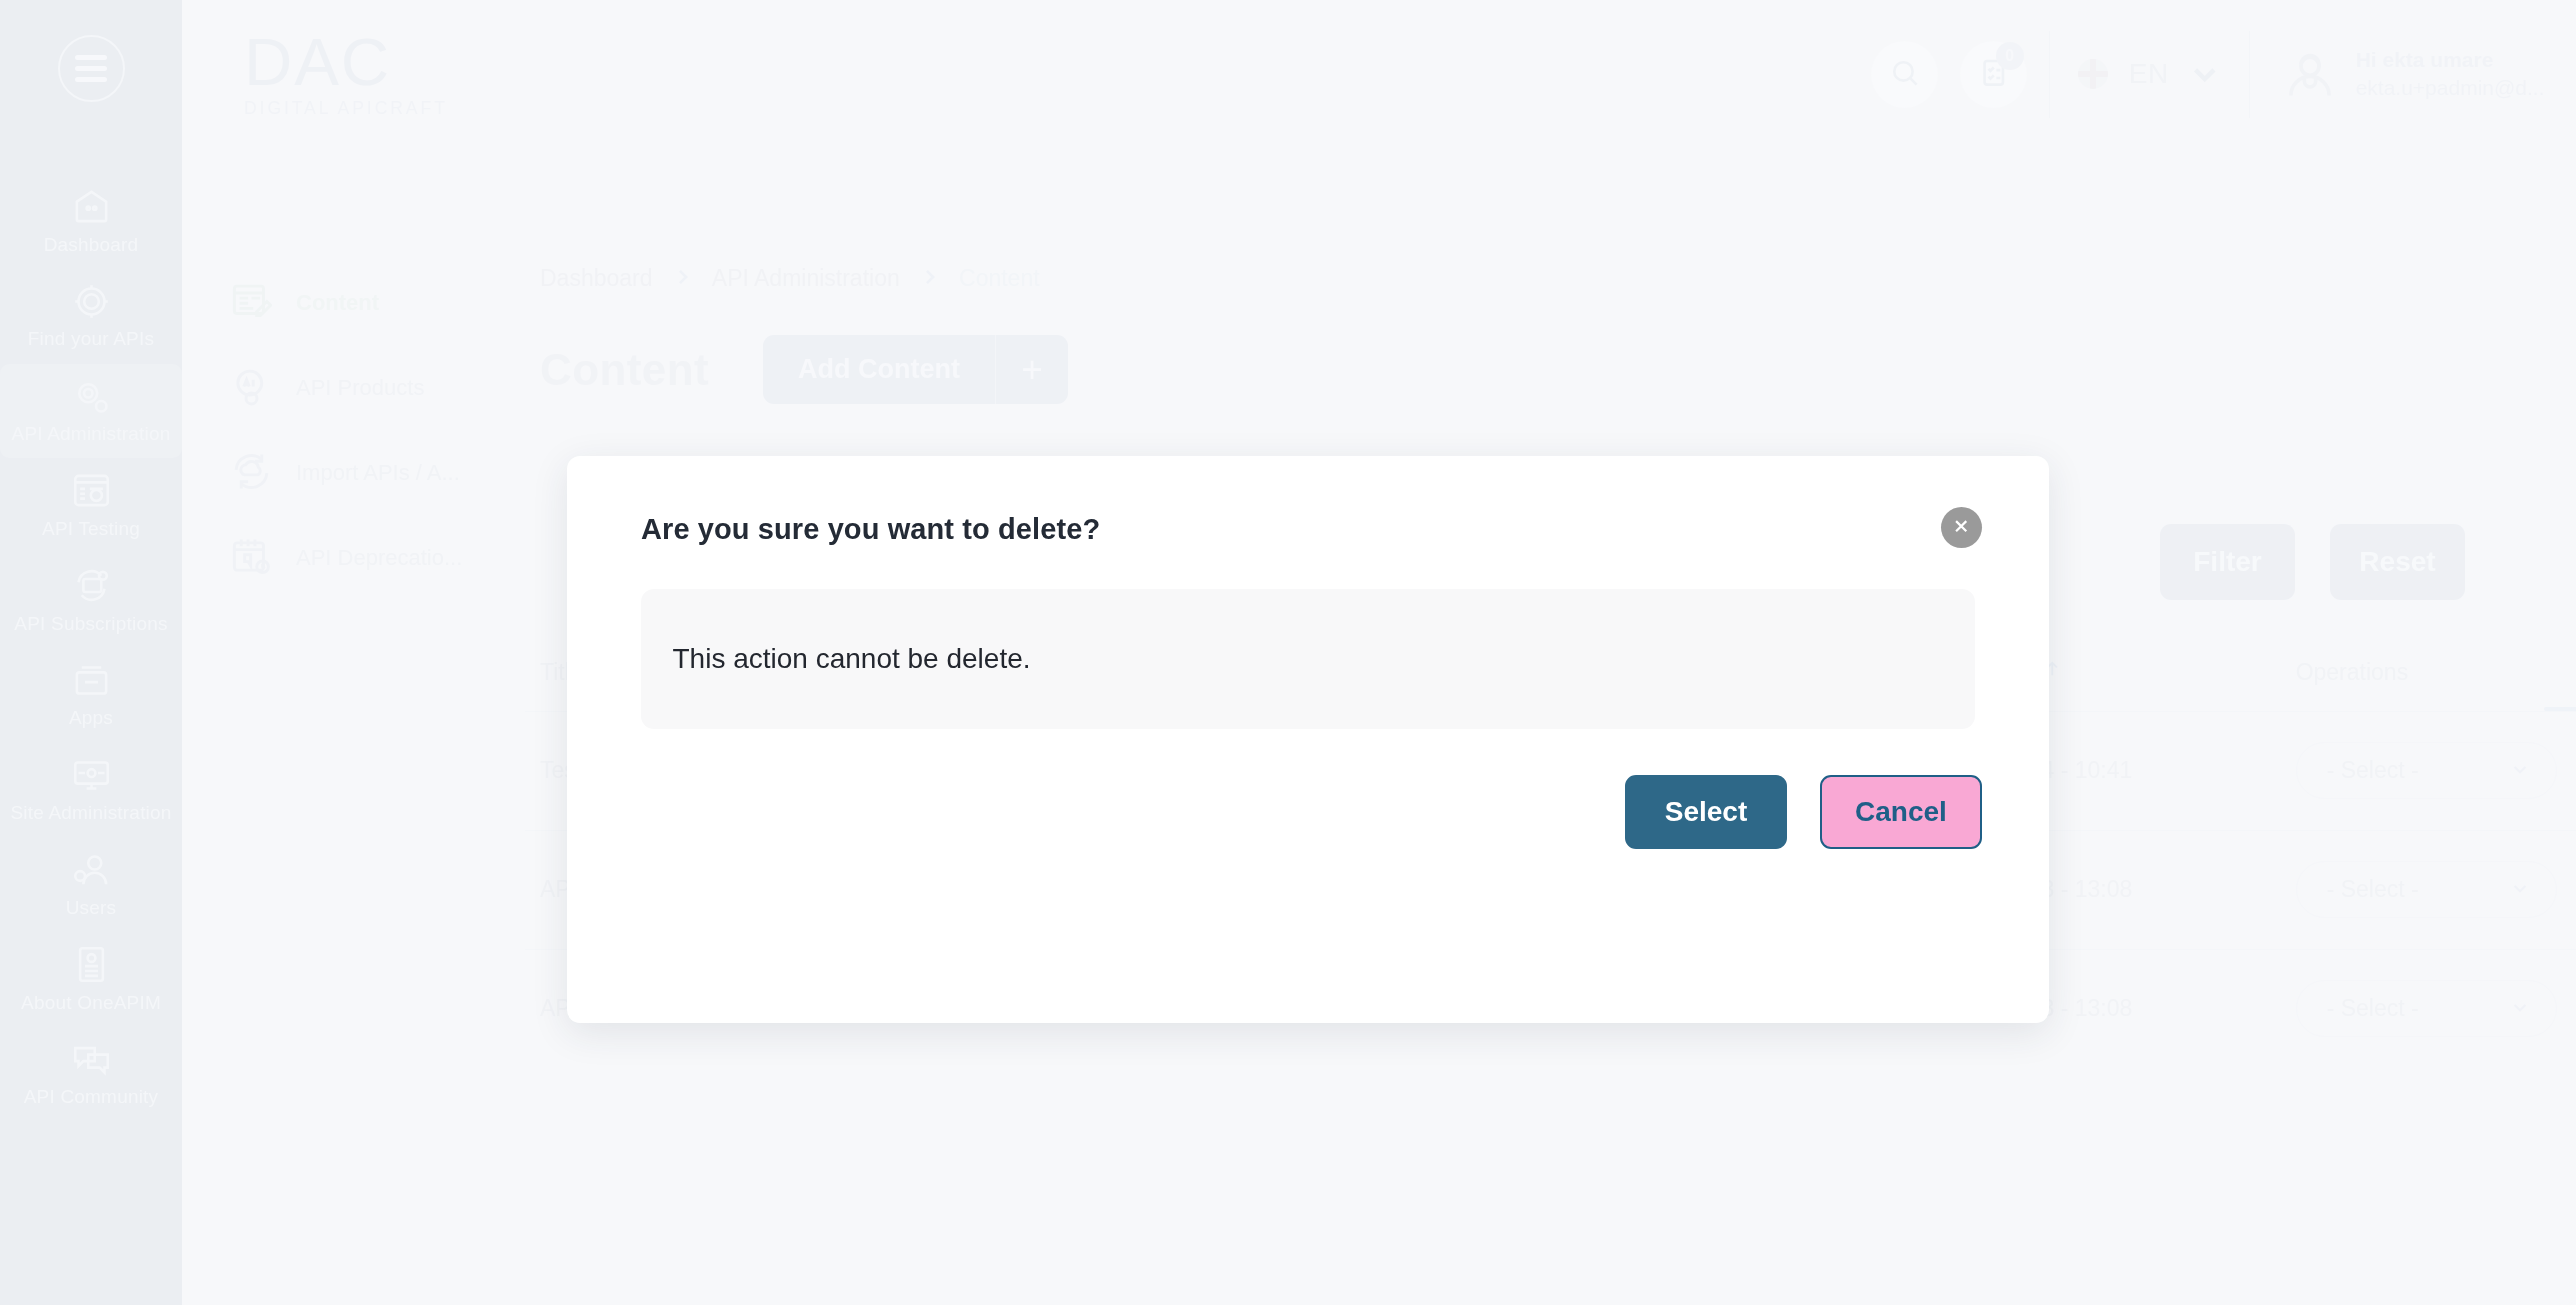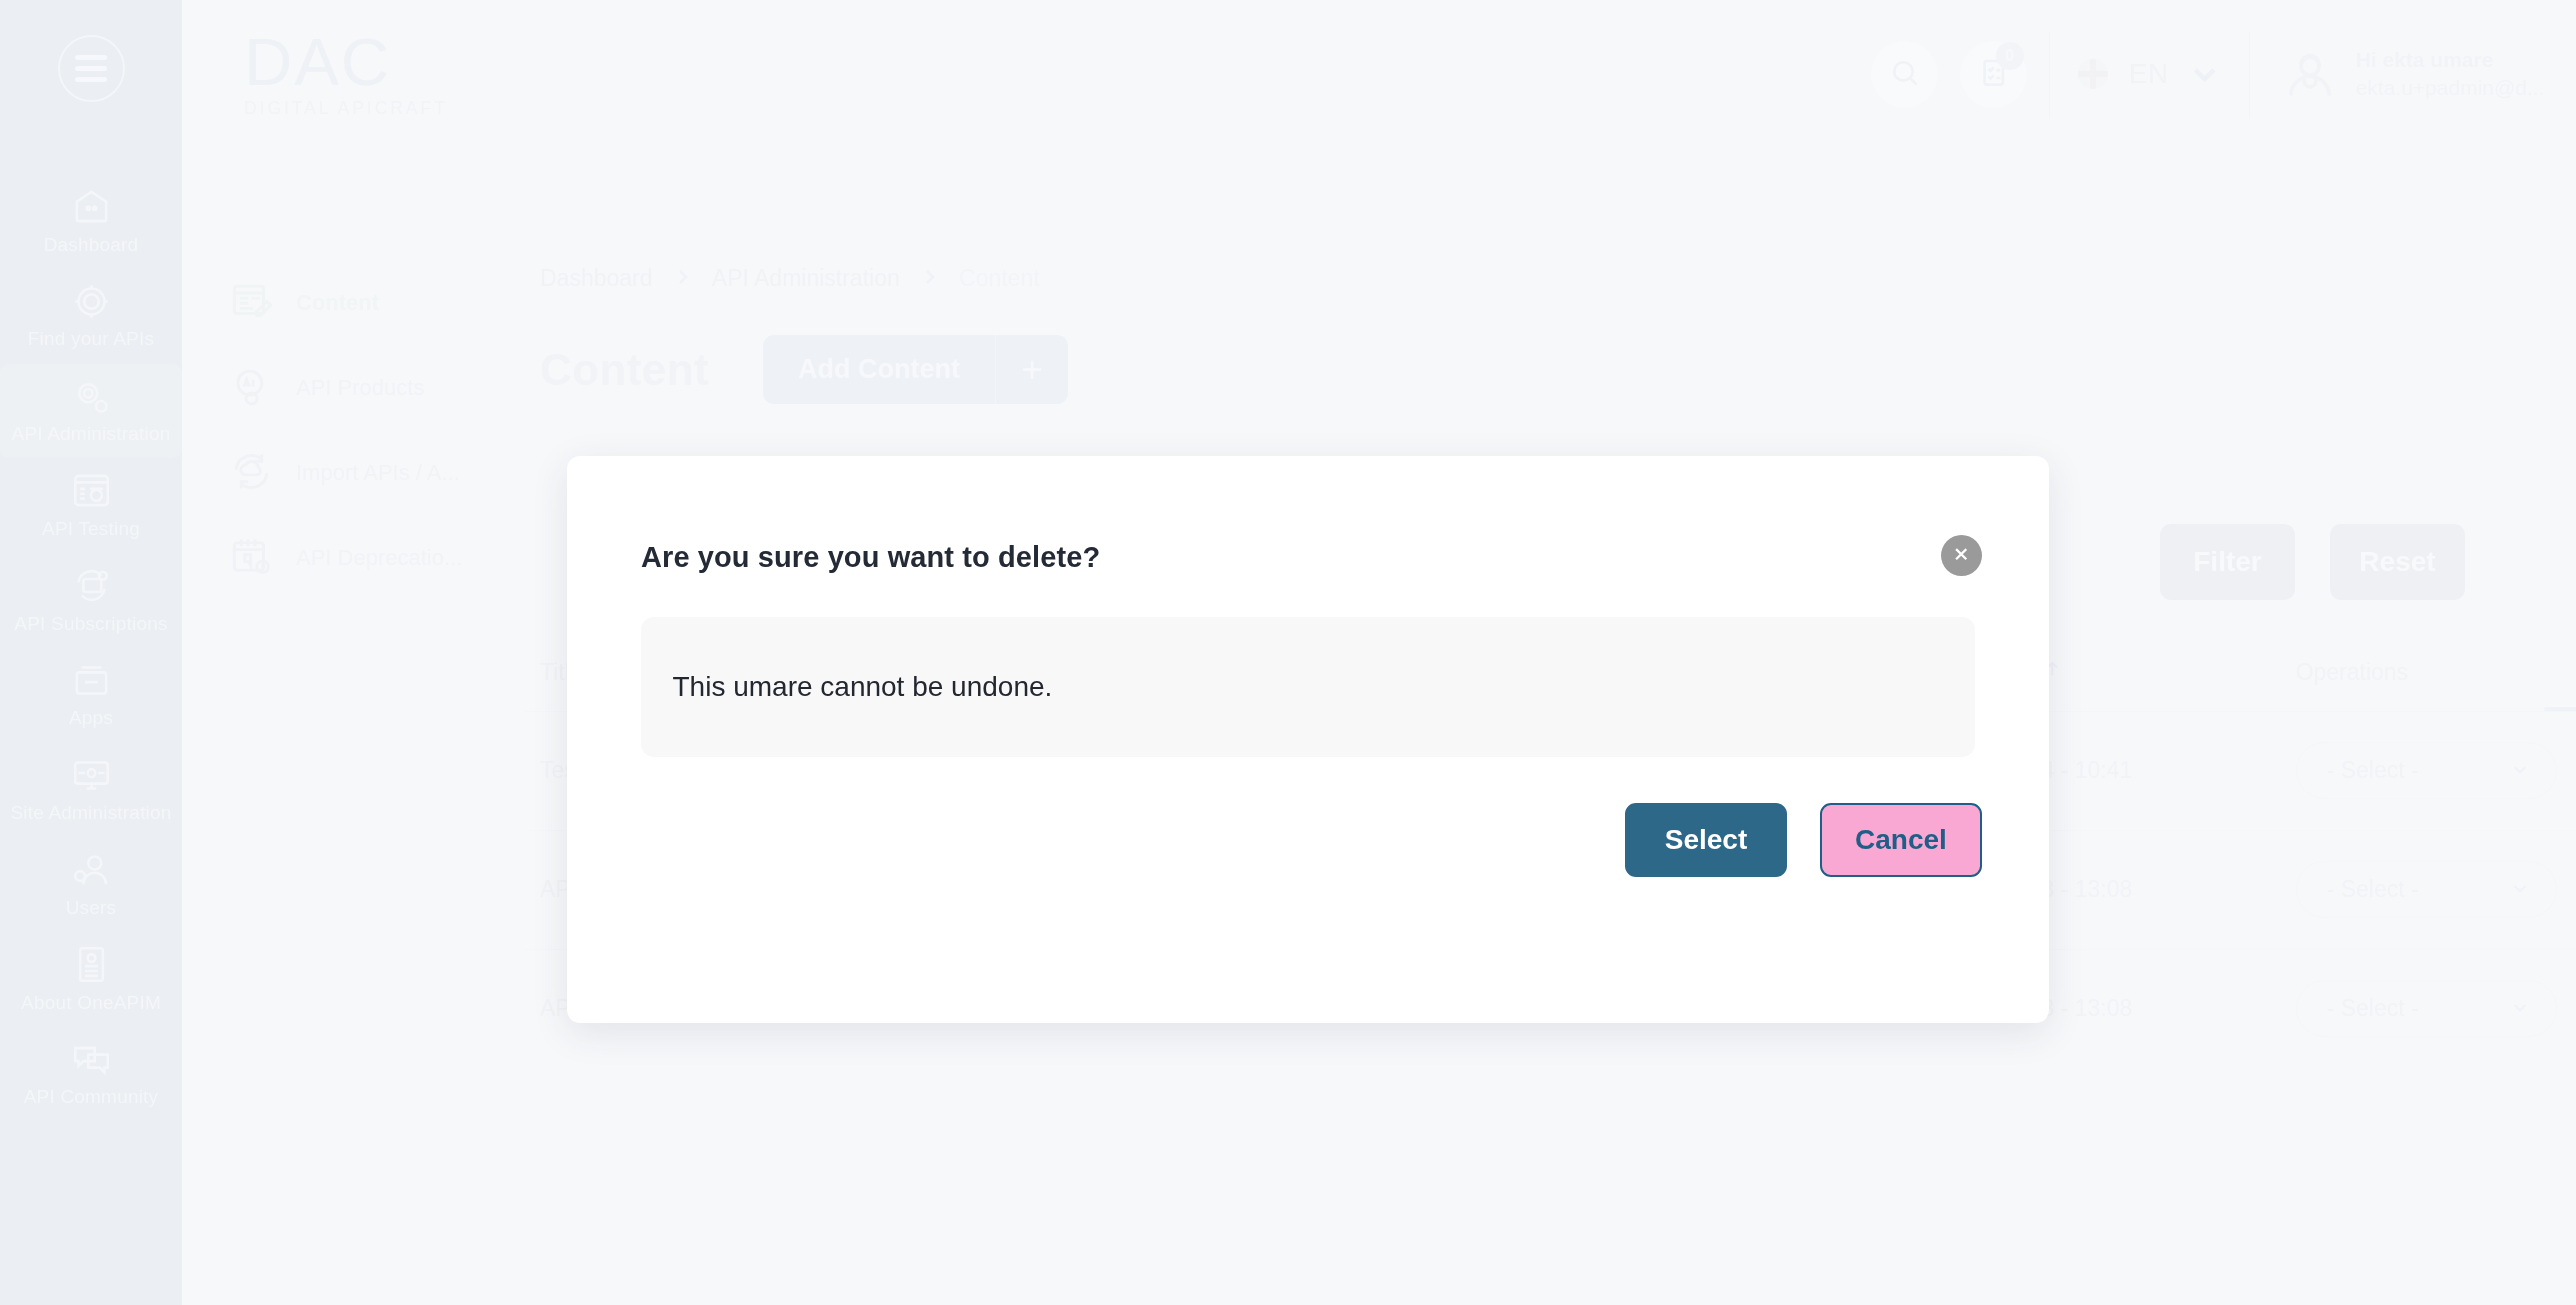--- a/index.html
+++ b/index.html
@@ -129,21 +129,21 @@
   }
   .select-ctl svg { width: 24px; height: 18.5px; stroke: #e0e5ee; stroke-width: 2.6; fill: none; }
 
   
   .modal-scrim { position: absolute; inset: 0; background: rgba(255,255,255,0.50); }
   .modal {
     position: absolute; left: 567px; top: 456px; width: 1482px; height: 567px;
     background: #ffffff; border-radius: 13px;
     box-shadow: 0 9.3px 37px rgba(40,50,70,0.10);
   }
-  .modal-head { display: flex; align-items: flex-start; padding: 85px 67px 0 74px; }
+  .modal-head { display: flex; align-items: flex-start; padding: 57px 67px 0 74px; }
   .modal-title { font-size: 29px; font-weight: 700; color: #242b36; letter-spacing: 0.1px; }
   .modal-close {
     margin-left: auto; width: 41px; height: 41px; border-radius: 50%; background: #9a9a9a;
     display: flex; align-items: center; justify-content: center; margin-top: -5.6px;
   }
   .modal-close svg { width: 20.4px; height: 20.4px; stroke: #ffffff; stroke-width: 2.6; fill: none; }
   .modal-body { margin: 41px 74px 0 74px; background: #f8f8f9; border-radius: 13px; height: 140px;
                 display: flex; align-items: center; padding-left: 31.5px; }
   .modal-body-text { font-size: 28px; color: #23272f; }
   .modal-actions { display: flex; justify-content: flex-end; gap: 33px; padding: 46px 67px 0 0; }
@@ -500,21 +500,21 @@
       <div class="modal-close">
         <span>
           <svg viewBox="0 0 24 24">
               <path d="M6 6l12 12M18 6L6 18"></path>
             </svg>
         </span>
       </div>
     </div>
 
     <div class="modal-body">
-      <div class="modal-body-text">This umare cannot be undone.</div>
+      <div class="modal-body-text">This action cannot be delete.</div>
     </div>
 
     <div class="modal-actions">
       <div class="btn-delete">Select</div>
       <div class="btn-cancel">Cancel</div>
     </div>
   </div>
 
 </div>
 

